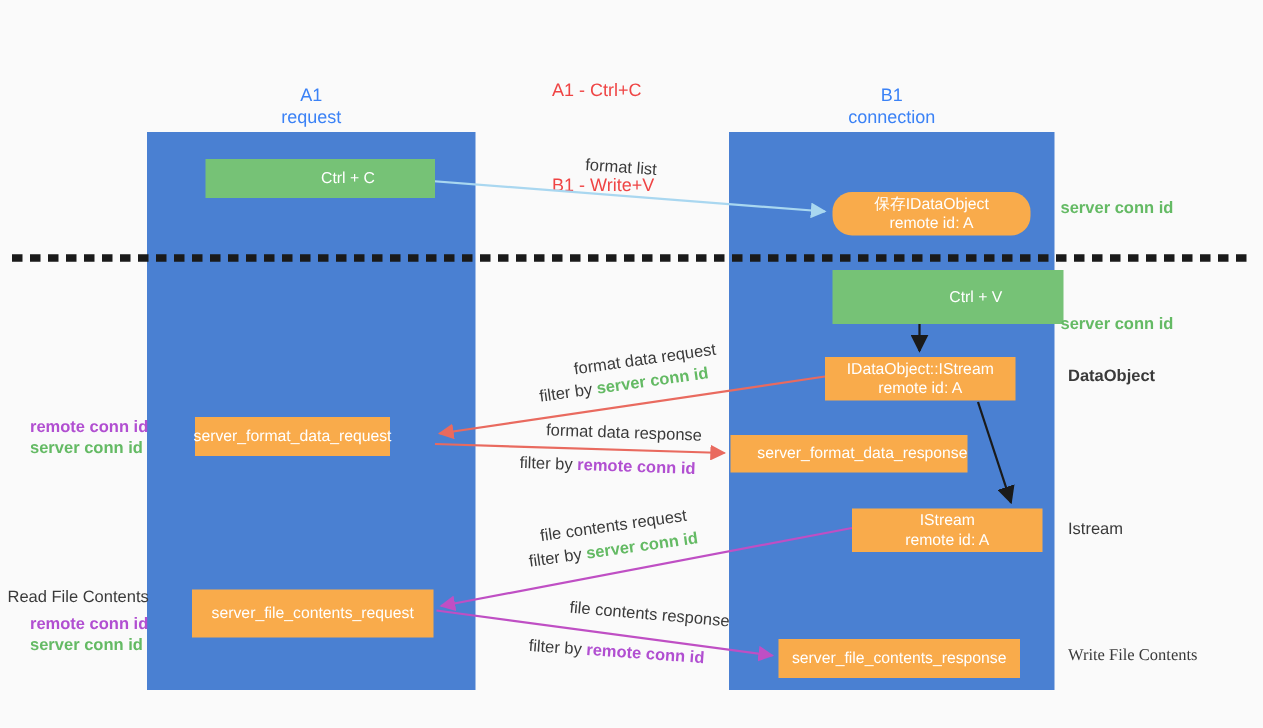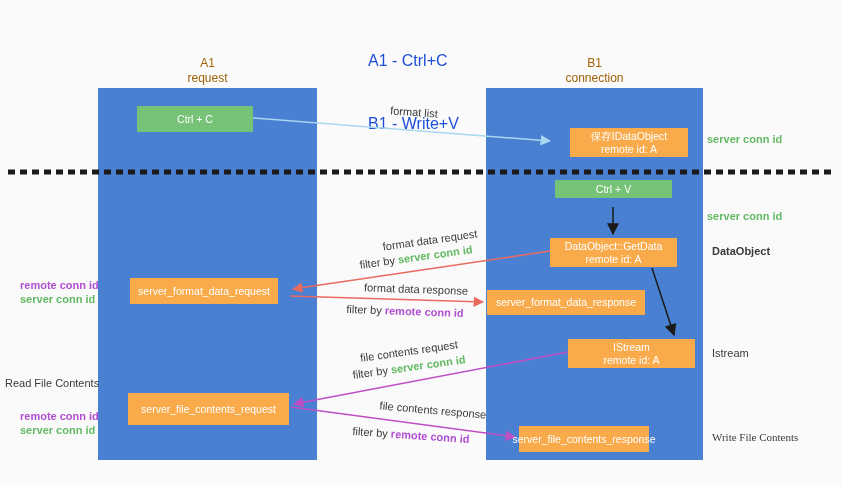--- a/index.html
+++ b/index.html
@@ -1,39 +1,39 @@
 <!DOCTYPE html>
 <html><head>
 <meta charset="utf-8">
 <style>
   html,body{margin:0;padding:0;}
   .canvas{
     position:relative;width:842px;height:485px;background:#fafafa;
     font-family:"Liberation Sans",sans-serif;overflow:hidden;
   }
   .title{
-    position:absolute;left:368px;top:8px;font-size:16px;line-height:21px;
-    color:#1d4ed8;white-space:pre;
+    position:absolute;left:368px;top:8px;font-size:12px;line-height:21px;
+    color:#ef4444;white-space:pre;
   }
   .lane{position:absolute;background:#4a80d2;z-index:1;}
   .lane-a1{left:98px;top:88px;width:219px;height:372px;}
   .lane-b1{left:486px;top:88px;width:217px;height:372px;}
   .lane-header{
     position:absolute;top:56px;text-align:center;font-size:12px;line-height:15px;
-    color:#a16207;z-index:3;
+    color:#3b82f6;z-index:3;
   }
   .lane-header.a1{left:98px;width:219px;}
   .lane-header.b1{left:486px;width:217px;}
   .arrows{position:absolute;left:0;top:0;z-index:2;}
   .node{
     position:absolute;z-index:3;color:#ffffff;display:flex;flex-direction:column;
     align-items:center;justify-content:center;text-align:center;
     font-size:10.5px;line-height:13px;white-space:nowrap;
   }
-  .green{background:#76c276;}
+  .green{background:#76c276;padding-left:37px;}
   .orange{background:#f9ab4b;}
   .lbl{
     position:absolute;z-index:3;font-size:11px;color:#3a3a3a;white-space:nowrap;
   }
   .rot-n8{transform:translateX(-50%) rotate(-8deg);}
   .rot-p2{transform:translateX(-50%) rotate(2deg);}
   .rot-p4{transform:translateX(-50%) rotate(4deg);}
   .rot-p5{transform:translateX(-50%) rotate(5deg);}
   .bold-green{color:#64ba64;font-weight:bold;}
   .bold-purple{color:#b14fd1;font-weight:bold;}
@@ -82,52 +82,52 @@
     <line x1="290" y1="296" x2="483" y2="302" stroke="#e96a5f" stroke-width="1.5" marker-end="url(#m-red)"></line>
     <line x1="652" y1="268" x2="674" y2="335" stroke="#1a1a1a" stroke-width="1.5" marker-end="url(#m-blk)"></line>
     <line x1="568" y1="352" x2="294" y2="404" stroke="#bf4fc4" stroke-width="1.5" marker-end="url(#m-mag)"></line>
     <line x1="291" y1="407" x2="515" y2="437" stroke="#bf4fc4" stroke-width="1.5" marker-end="url(#m-mag)"></line>
   </svg>
 
   <div class="node green" style="left:137px;top:106px;width:116px;height:26px;">
     <span>Ctrl + C</span>
   </div>
 
-  <div class="node orange" style="left:570px;top:128px;width:118px;height:29px;">
+  <div class="node orange" style="left:555px;top:128px;width:132px;height:29px;border-radius:13px;">
     <span>保存IDataObject</span>
     <span>remote id: A</span>
   </div>
 
-  <div class="node green" style="left:555px;top:180px;width:117px;height:18px;">
+  <div class="node green" style="left:555px;top:180px;width:117px;height:36px;">
     <span>Ctrl + V</span>
   </div>
 
   <div class="node orange" style="left:550px;top:238px;width:127px;height:29px;">
-    <span>DataObject::GetData</span>
+    <span>IDataObject::IStream</span>
     <span>remote id: A</span>
   </div>
 
-  <div class="node orange" style="left:130px;top:278px;width:148px;height:26px;">
+  <div class="node orange" style="left:130px;top:278px;width:130px;height:26px;">
     <span>server_format_data_request</span>
   </div>
 
-  <div class="node orange" style="left:487px;top:290px;width:158px;height:25px;">
+  <div class="node orange" style="left:487px;top:290px;width:158px;height:25px;align-items:flex-end;">
     <span>server_format_data_response</span>
   </div>
 
   <div class="node orange" style="left:568px;top:339px;width:127px;height:29px;">
     <span>IStream</span>
     <span>remote id: A</span>
   </div>
 
   <div class="node orange" style="left:128px;top:393px;width:161px;height:32px;">
     <span>server_file_contents_request</span>
   </div>
 
-  <div class="node orange" style="left:519px;top:426px;width:130px;height:26px;">
+  <div class="node orange" style="left:519px;top:426px;width:161px;height:26px;">
     <span>server_file_contents_response</span>
   </div>
 
   <span class="lbl rot-p4" style="left:414px;top:106px;">format list</span>
 
   <span class="lbl rot-n8" style="left:430px;top:234px;">format data request</span>
   <span class="lbl rot-n8" style="left:416px;top:251px;">
     <span>filter by </span><span class="bold-green">server conn id</span>
   </span>
 
@@ -147,17 +147,17 @@
   </span>
 
   <span class="lbl bold-green" style="left:707px;top:133px;">server conn id</span>
   <span class="lbl bold-green" style="left:707px;top:210px;">server conn id</span>
   <span class="lbl" style="left:712px;top:245px;font-weight:bold;">DataObject</span>
   <span class="lbl" style="left:712px;top:347px;">Istream</span>
   <span class="lbl" style="left:712px;top:431px;font-family:Liberation Serif, serif;">Write File Contents</span>
 
   <span class="lbl bold-purple" style="left:20px;top:279px;">remote conn id</span>
   <span class="lbl bold-green" style="left:20px;top:293px;">server conn id</span>
-  <span class="lbl" style="left:5px;top:377px;">Read File Contents</span>
+  <span class="lbl" style="left:5px;top:392px;">Read File Contents</span>
   <span class="lbl bold-purple" style="left:20px;top:410px;">remote conn id</span>
   <span class="lbl bold-green" style="left:20px;top:424px;">server conn id</span>
 
 </div>
 
 </body></html>

